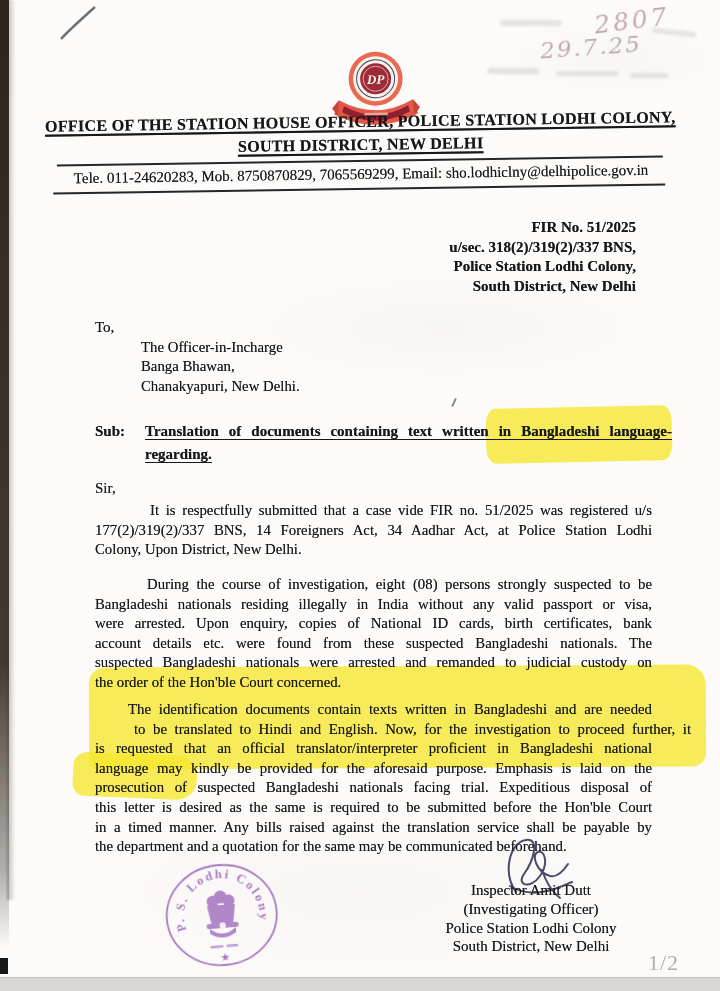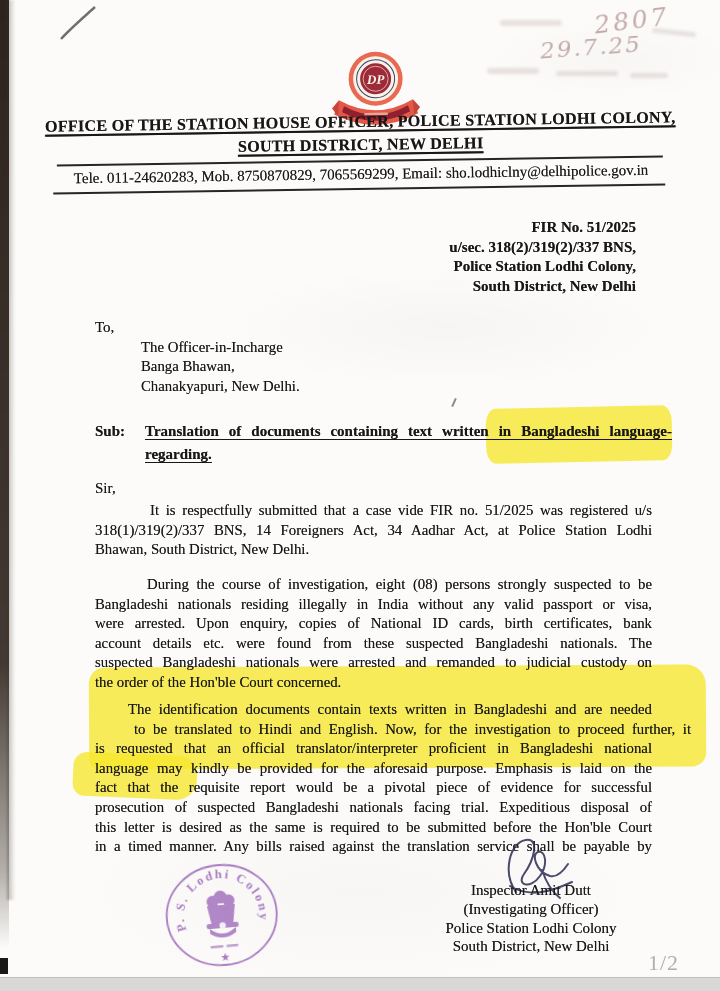--- a/index.html
+++ b/index.html
@@ -112,42 +112,42 @@
   <div class="abs" style="left:453px; top:398px; width:2px; height:9px; background:#5a5a5a; transform:rotate(24deg); opacity:.7;"></div>
 
   <div class="abs txt" style="left:95px; top:423px; font-size:15px; font-weight:bold;">Sub:</div>
   <div class="abs fit txt bold-u body-line" style="left: 145px; top: 423px; width: 527px; font-size: 15px; word-spacing: 6.2168px;"><span>Translation of documents containing text written in Bangladeshi language-</span></div>
   <div class="abs txt bold-u" style="left:145px; top:446px; font-size:15px;">regarding.</div>
 
   <div class="abs txt" style="left:95px; top:480px; font-size:15px;">Sir,</div>
 
   <div class="abs" style="left:95px; top:502px; width:557px;">
     <div class="fit txt body-line" style="padding-left: 55px; word-spacing: 2.95793px;"><span>It is respectfully submitted that a case vide FIR no. 51/2025 was registered u/s</span></div>
-    <div class="fit txt body-line" style="word-spacing: 5.9517px;"><span>318(1)/319(2)/337 BNS, 14 Foreigners Act, 34 Aadhar Act, at Police Station Lodhi</span></div>
-    <div class="txt body-line" style="white-space:nowrap;">Bhawan, South District, New Delhi.</div>
+    <div class="fit txt body-line" style="word-spacing: 5.9517px;"><span>177(2)/319(2)/337 BNS, 14 Foreigners Act, 34 Aadhar Act, at Police Station Lodhi</span></div>
+    <div class="txt body-line" style="white-space:nowrap;">Colony, Upon District, New Delhi.</div>
   </div>
 
   <div class="abs" style="left:95px; top:576px; width:557px;">
     <div class="fit txt body-line" style="padding-left: 52px; height: 19.5px; word-spacing: 3.84233px;"><span>During the course of investigation, eight (08) persons strongly suspected to be</span></div>
     <div class="fit txt body-line" style="height: 19.5px; word-spacing: 6.02841px;"><span>Bangladeshi nationals residing illegally in India without any valid passport or visa,</span></div>
     <div class="fit txt body-line" style="height: 19.5px; word-spacing: 7.20881px;"><span>were arrested. Upon enquiry, copies of National ID cards, birth certificates, bank</span></div>
     <div class="fit txt body-line" style="height: 19.5px; word-spacing: 8.14531px;"><span>account details etc. were found from these suspected Bangladeshi nationals. The</span></div>
     <div class="fit txt body-line" style="height: 19.5px; word-spacing: 6.39219px;"><span>suspected Bangladeshi nationals were arrested and remanded to judicial custody on</span></div>
     <div class="txt body-line" style="white-space:nowrap; height:19.5px;">the order of the Hon'ble Court concerned.</div>
   </div>
 
   <div class="abs" style="left:95px; top:701px; width:557px;">
     <div class="fit txt body-line" style="padding-left: 33px; word-spacing: 4.16094px;"><span>The identification documents contain texts written in Bangladeshi and are needed</span></div>
     <div class="fit txt body-line" style="word-spacing: 3.82254px; margin-left: 39px;"><span>to be translated to Hindi and English. Now, for the investigation to proceed further, it</span></div>
     <div class="fit txt body-line" style="word-spacing: 7.45312px;"><span>is requested that an official translator/interpreter proficient in Bangladeshi national</span></div>
     <div class="fit txt body-line" style="word-spacing: 4.85096px;"><span>language may kindly be provided for the aforesaid purpose. Emphasis is laid on the</span></div>
-    <div class="fit txt body-line" style="word-spacing: 6.72115px;"><span>fact that the requisite report would be a pivotal piece of evidence for successful</span></div>
     <div class="fit txt body-line" style="word-spacing: 6.91493px;"><span>prosecution of suspected Bangladeshi nationals facing trial. Expeditious disposal of</span></div>
     <div class="fit txt body-line" style="word-spacing: 3.83542px;"><span>this letter is desired as the same is required to be submitted before the Hon'ble Court</span></div>
     <div class="fit txt body-line" style="word-spacing: 3.83036px;"><span>in a timed manner. Any bills raised against the translation service shall be payable by</span></div>
+    <div class="txt body-line" style="white-space:nowrap;">the department and a quotation for the same may be communicated beforehand.</div>
   </div>
 
   <svg class="abs" style="left:486px; top:826px;" width="104" height="74">
     <path d="M30,66 C16,46 24,16 40,14 C54,12 48,34 38,48 C30,59 44,64 54,50 C62,39 60,24 52,26 C45,28 50,46 64,50 C72,52 78,44 82,38 M24,60 C44,72 64,66 86,56 M56,44 C60,56 66,66 74,72" stroke="#2c2c52" stroke-width="2" fill="none" opacity="0.85" stroke-linecap="round"></path>
   </svg>
 
   <div class="abs sig txt">
     <div>Inspector Amit Dutt</div>
     <div>(Investigating Officer)</div>
     <div>Police Station Lodhi Colony</div>

